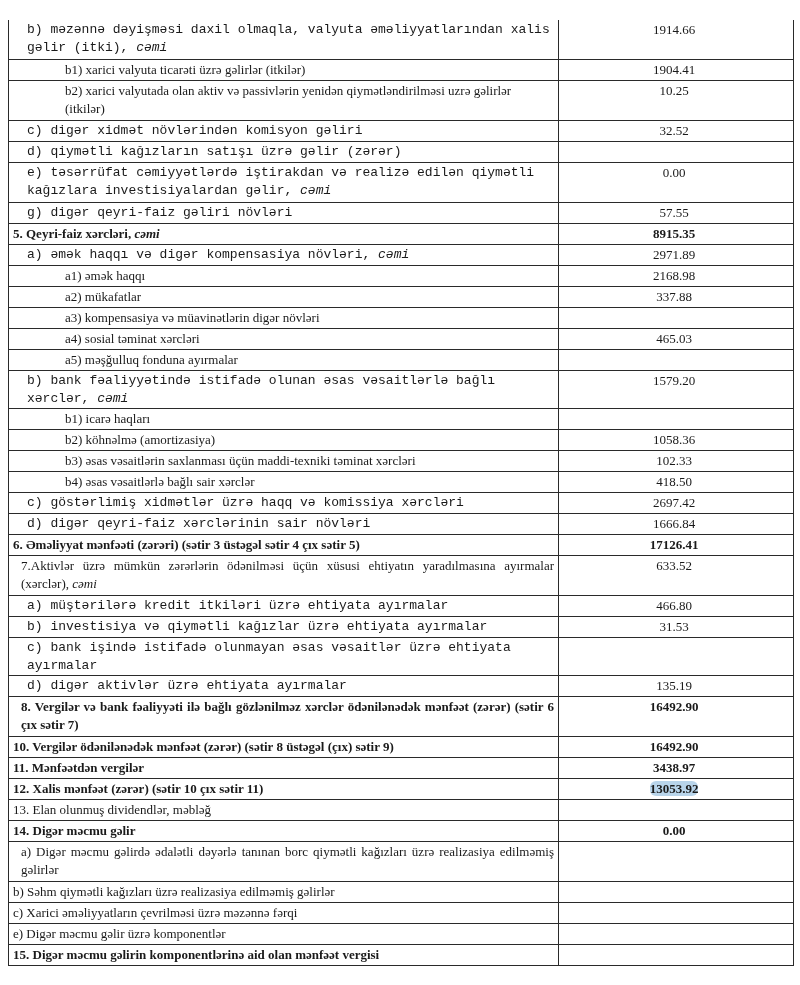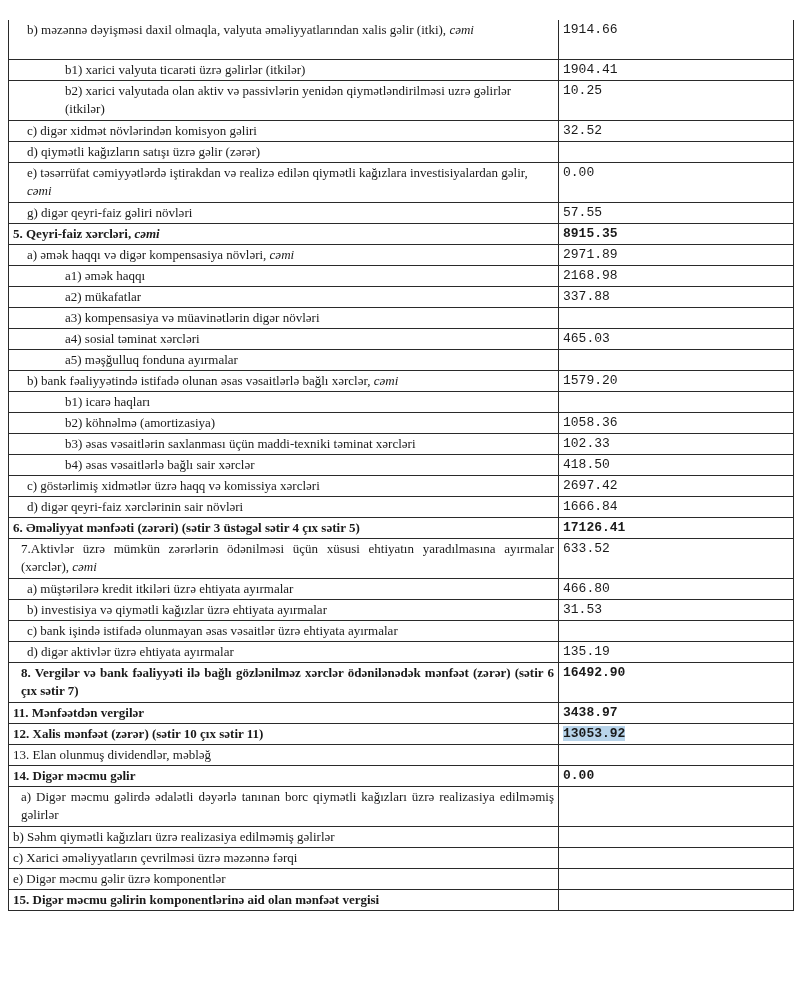--- a/index.html
+++ b/index.html
@@ -4,27 +4,27 @@
   <style>
     html, body { margin: 0; padding: 0; background: #ffffff; }
     body { width: 800px; height: 985px; position: relative; overflow: hidden;
            font-family: "Liberation Serif", serif; color: #1a1a1a; }
     #sheet { position: absolute; left: 8px; top: 20px; width: 786px;
              border-collapse: collapse; table-layout: fixed; font-size: 13px; }
     #sheet td { border: 1px solid #2a2a2a; padding: 0 4px; vertical-align: top;
                 line-height: 18px; }
     #sheet tr:first-child td { border-top: none; }
     #sheet td.lbl { width: 527px; padding-top: 1px; padding-bottom: 0; }
-    #sheet td.val { text-align: left; padding-right: 8px; padding-top: 1px; font-family: Liberation Mono, monospace; }
+    #sheet td.val { text-align: center; padding-right: 8px; padding-top: 1px; }
     #sheet td.lbl.justify { text-align: justify; text-align-last: left; padding-left: 12px; }
     .b { font-weight: bold; margin-left: 48px; }
     .i { font-style: italic; }
-    .ind1 { padding-left: 18px !important; }
+    .ind1 { padding-left: 18px !important; font-family: Liberation Mono, monospace; }
     .ind2 { padding-left: 56px !important; }
-    .hl { background: #b8d4ea; }
+    .hl { background: #b8d4ea; border-radius: 6px; }
     tr.h1 td { height: 19px; }
     tr.h2 td { height: 38px; }
   </style>
 </head>
 <body>
 
 <table id="sheet">
   <tbody id="sheet-body">
       <tr class="h2">
         <td class="lbl ind1"><span>b) məzənnə dəyişməsi daxil olmaqla, valyuta əməliyyatlarından xalis gəlir (itki), </span><span class="i">cəmi</span></td>
@@ -132,20 +132,24 @@
       </tr>
       <tr class="h1">
         <td class="lbl ind1"><span>d) digər aktivlər üzrə ehtiyata ayırmalar</span></td>
         <td class="val"><span>135.19</span></td>
       </tr>
       <tr class="h2">
         <td class="lbl justify b"><span>8. Vergilər və bank fəaliyyəti ilə bağlı gözlənilməz xərclər ödənilənədək mənfəət (zərər) (sətir 6 çıx sətir 7)</span></td>
         <td class="val b"><span>16492.90</span></td>
       </tr>
       <tr class="h1">
+        <td class="lbl b"><span>10. Vergilər ödənilənədək mənfəət (zərər) (sətir 8 üstəgəl (çıx) sətir 9)</span></td>
+        <td class="val b"><span>16492.90</span></td>
+      </tr>
+      <tr class="h1">
         <td class="lbl b"><span>11. Mənfəətdən vergilər</span></td>
         <td class="val b"><span>3438.97</span></td>
       </tr>
       <tr class="h1">
         <td class="lbl b"><span>12. Xalis mənfəət (zərər) (sətir 10 çıx sətir 11)</span></td>
         <td class="val b"><span class="hl" style="background: rgb(184, 212, 234);">13053.92</span></td>
       </tr>
       <tr class="h1">
         <td class="lbl"><span>13. Elan olunmuş dividendlər, məbləğ</span></td>
         <td class="val"><span></span></td>

